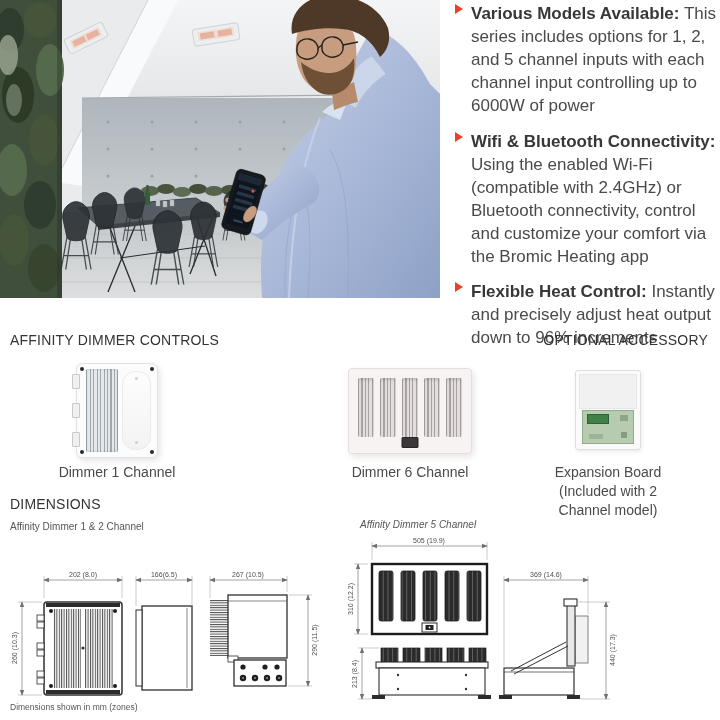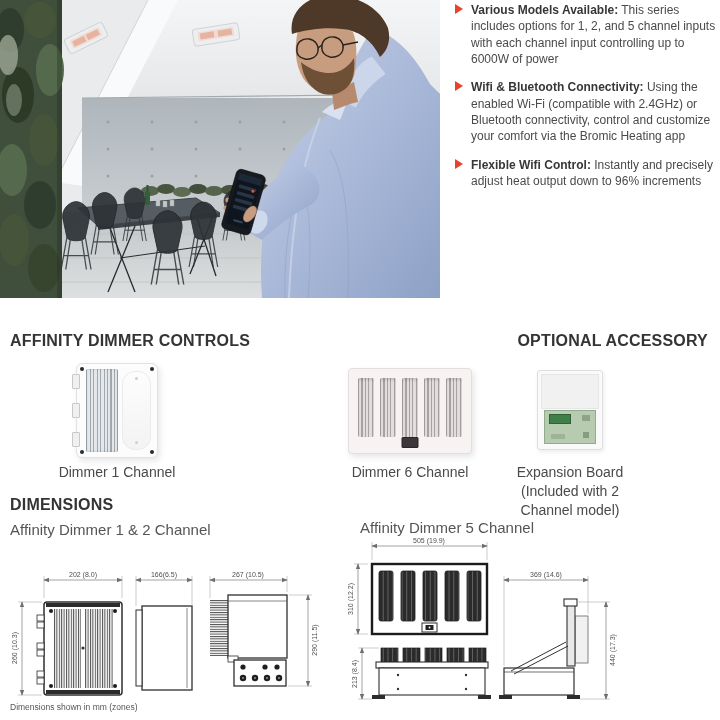--- a/index.html
+++ b/index.html
@@ -8,25 +8,25 @@
 
   
   .hero{position:absolute;left:0;top:0;width:440px;height:298px;}
 
   
   .features{position:absolute;left:455px;top:2px;width:263px;}
   .features-title{font-size:19.5px;font-weight:600;color:#3c3c3c;letter-spacing:.4px;margin:0 0 15px 0;}
   .feature-item{display:flex;align-items:flex-start;gap:8px;margin-bottom:12px;}
   .tri{width:0;height:0;border-top:5px solid transparent;border-bottom:5px solid transparent;
        border-left:8px solid #e8432a;margin-top:2px;flex:0 0 auto;}
-  .feature-text{font-size:12px;line-height:1.36;color:#4a4a4a;}
+  .feature-text{font-size:17px;line-height:1.36;color:#4a4a4a;}
   .feature-text b{color:#373737;}
 
   
-  .sec-title{position:absolute;font-size:16px;font-weight:700;color:#343434;letter-spacing:.2px;}
+  .sec-title{position:absolute;font-size:14px;font-weight:400;color:#343434;letter-spacing:.2px;}
 
   
   .fig{position:absolute;top:363px;}
   .cap{position:absolute;top:100px;left:0;right:0;text-align:center;font-size:14px;color:#4a4a4a;line-height:1.35;}
   .devbox{position:relative;margin:0 auto;background:#fcfcfd;border:1px solid #e2e2e4;border-radius:6px;
           box-shadow:2px 3px 6px rgba(0,0,0,.10);}
   .screw{position:absolute;width:4px;height:4px;border-radius:50%;background:#2a2a2e;}
   .tab{position:absolute;left:-5px;width:6px;height:13px;background:#f0f0f1;border:1px solid #c9c9cb;border-radius:1px;}
 
   #f1{left:57px;width:120px;}
@@ -49,32 +49,32 @@
             background:linear-gradient(90deg,#ffffff,#eceeef);border-radius:2px;}
 
   #f5{left:345px;width:130px;}
   #f5 .devbox{width:124px;height:86px;margin-top:5px;background:#f7f3f3;border-color:#e6dede;border-radius:4px;
               display:flex;gap:6px;padding:9px 9px 16px 9px;box-sizing:border-box;}
   .f5strip{flex:1;background:repeating-linear-gradient(90deg,#a9a2a4 0 1.2px,#e3dddd 1.2px 3.4px);
            border-radius:2px;box-shadow:inset 0 2px 3px rgba(0,0,0,.14);}
   #f5 .disp{position:absolute;left:50%;bottom:5px;transform:translateX(-50%);width:15px;height:9px;
             background:#3c3539;border:1px solid #2a2527;border-radius:1px;}
 
-  #fx{left:500px;width:140px;}
+  #fx{left:538px;width:140px;}
   #fx .devbox{width:64px;height:78px;margin-top:7px;background:#fafafa;border:1px solid #dedede;border-radius:3px;
               box-shadow:1px 2px 4px rgba(0,0,0,.08);}
   #fx .flap{position:absolute;left:3px;right:3px;top:3px;height:33px;background:#f1f1f2;border:1px solid #e6e6e7;}
   #fx .pcb{position:absolute;left:6px;right:6px;bottom:5px;height:32px;background:#b7cbb1;border:1px solid #93ab8d;}
   #fx .term{position:absolute;left:4px;top:3px;width:20px;height:8px;background:#3e8048;border:1px solid #2e6236;}
   #fx .chip1{position:absolute;right:5px;top:4px;width:8px;height:6px;background:#8ea487;}
   #fx .chip2{position:absolute;left:6px;bottom:4px;width:14px;height:5px;background:#9db596;}
   #fx .chip3{position:absolute;right:6px;bottom:5px;width:6px;height:6px;background:#859c7e;}
 
   
-  .dim-label{position:absolute;font-size:15px;color:#555;}
+  .dim-label{position:absolute;font-size:10px;color:#555;}
   .footnote{position:absolute;left:10px;top:702px;font-size:8.5px;color:#555;}
   .drawsvg{position:absolute;overflow:visible;}
   .obj{stroke:#2f2f2f;fill:#ffffff;}
   .dim{stroke:#8c8c8c;stroke-width:.8;}
   .ext{stroke:#b5b5b5;stroke-width:.7;}
   .dimtxt{font-size:7px;fill:#4f4f4f;}
 </style>
 </head>
 <body>
 
@@ -259,21 +259,21 @@
     <div class="feature-item">
       <span class="tri"></span>
       <span class="feature-text"><b>Various Models Available:</b><span> This series includes options for 1, 2, and 5 channel inputs with each channel input controlling up to 6000W of power</span></span>
     </div>
     <div class="feature-item">
       <span class="tri"></span>
       <span class="feature-text"><b>Wifi &amp; Bluetooth Connectivity:</b><span> Using the enabled Wi-Fi (compatible with 2.4GHz) or Bluetooth connectivity, control and customize your comfort via the Bromic Heating app</span></span>
     </div>
     <div class="feature-item">
       <span class="tri"></span>
-      <span class="feature-text"><b>Flexible Wifi Control:</b><span> Instantly and precisely adjust heat output down to 96% increments</span></span>
+      <span class="feature-text"><b>Flexible Heat Control:</b><span> Instantly and precisely adjust heat output down to 96% increments</span></span>
     </div>
   </div>
 
   <div class="sec-title" style="left:10px;top:332px;">AFFINITY DIMMER CONTROLS</div>
   <div class="sec-title" style="right:12px;top:332px;">OPTIONAL ACCESSORY</div>
 
   <div class="fig" id="f1">
     <div class="devbox">
       <div class="tab" style="top:10px;"></div>
         <div class="tab" style="top:39px;"></div>
@@ -312,21 +312,21 @@
       </div>
     </div>
     <div class="cap">
       <div>Expansion Board</div>
       <div>(Included with 2 Channel model)</div>
     </div>
   </div>
 
   <div class="sec-title" style="left:10px;top:496px;">DIMENSIONS</div>
   <div class="dim-label" style="left:10px;top:521px;">Affinity Dimmer 1 &amp; 2 Channel</div>
-  <div class="dim-label" style="left:360px;top:519px;">Affinity Dimmer 5 Channel</div>
+  <div class="dim-label" style="left:360px;top:519px;font-style:italic;">Affinity Dimmer 5 Channel</div>
 
   <svg class="drawsvg" style="left:6px;top:540px;" width="340" height="158" viewBox="0 0 340 158">
     <defs>
       <marker id="arwL" viewBox="0 0 8 8" markerWidth="6" markerHeight="6" refX="7" refY="4" orient="auto-start-reverse" markerUnits="userSpaceOnUse">
         <path d="M0,1 L8,4 L0,7 Z" fill="#6f6f6f"></path>
       </marker>
       <pattern id="finsV" width="2.4" height="4" patternUnits="userSpaceOnUse">
         <rect width="1" height="4" fill="#4a4a4a"></rect>
       </pattern>
       <pattern id="finsH" width="4" height="2.4" patternUnits="userSpaceOnUse">

